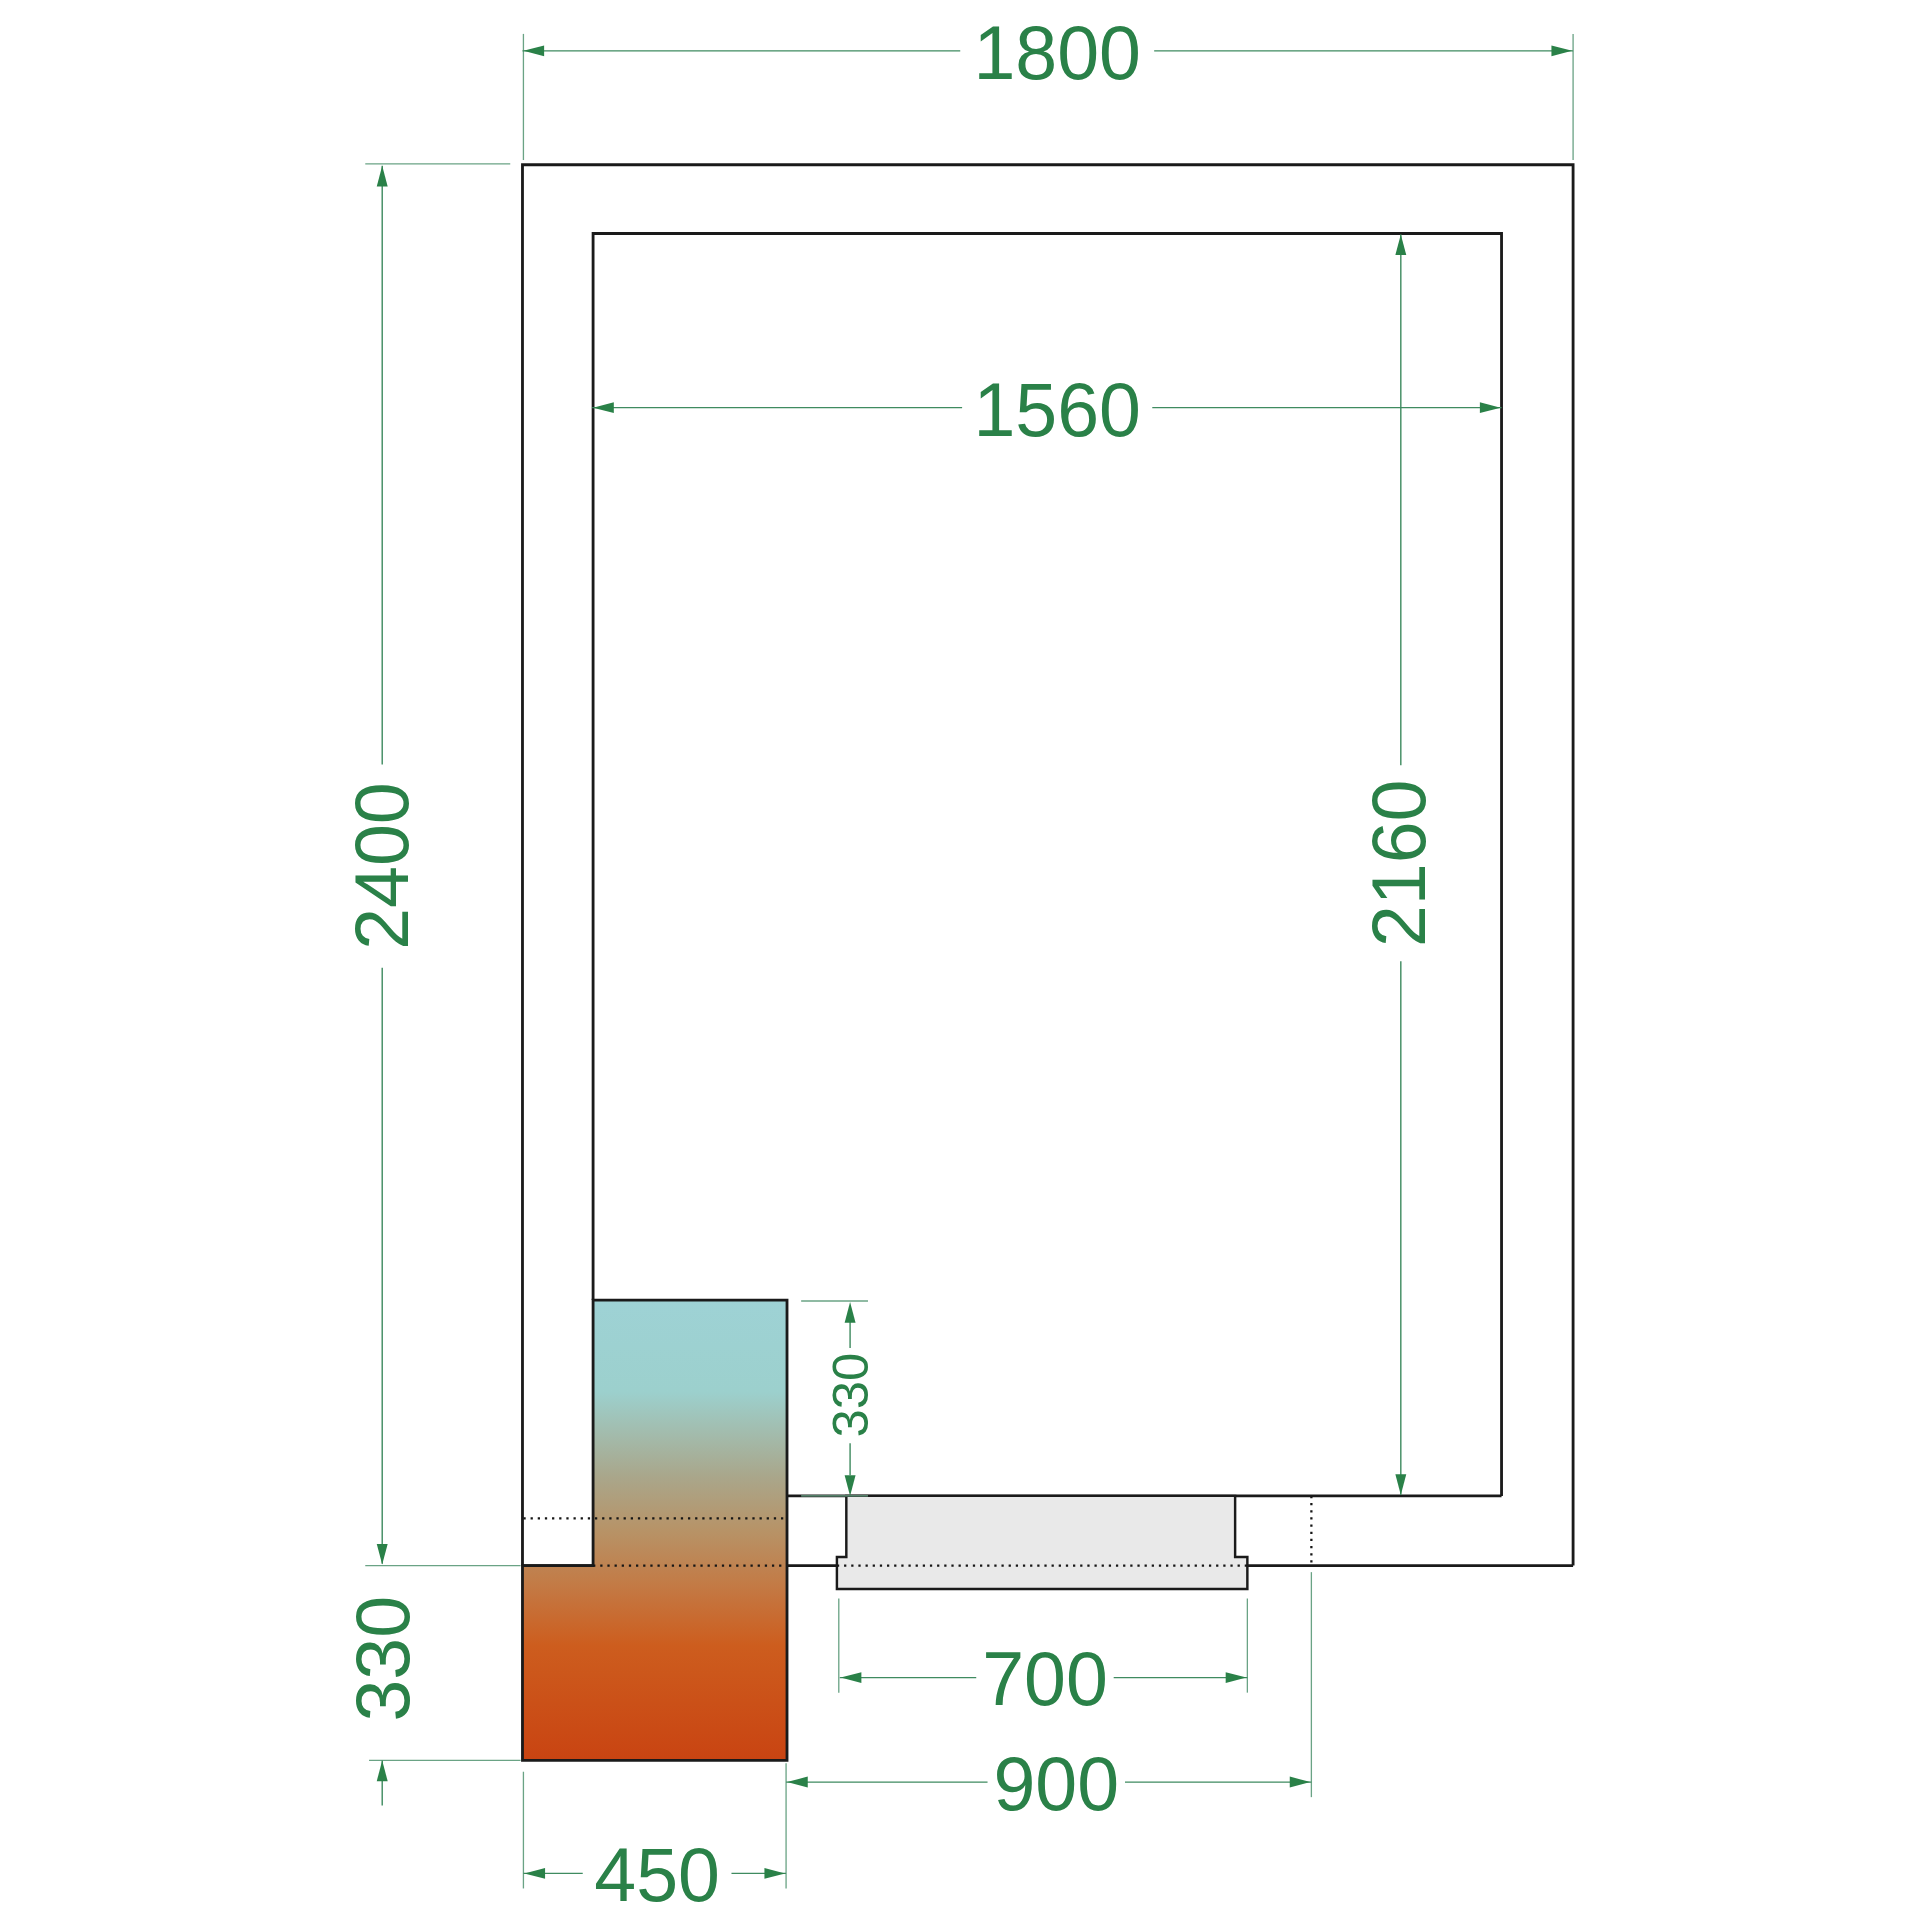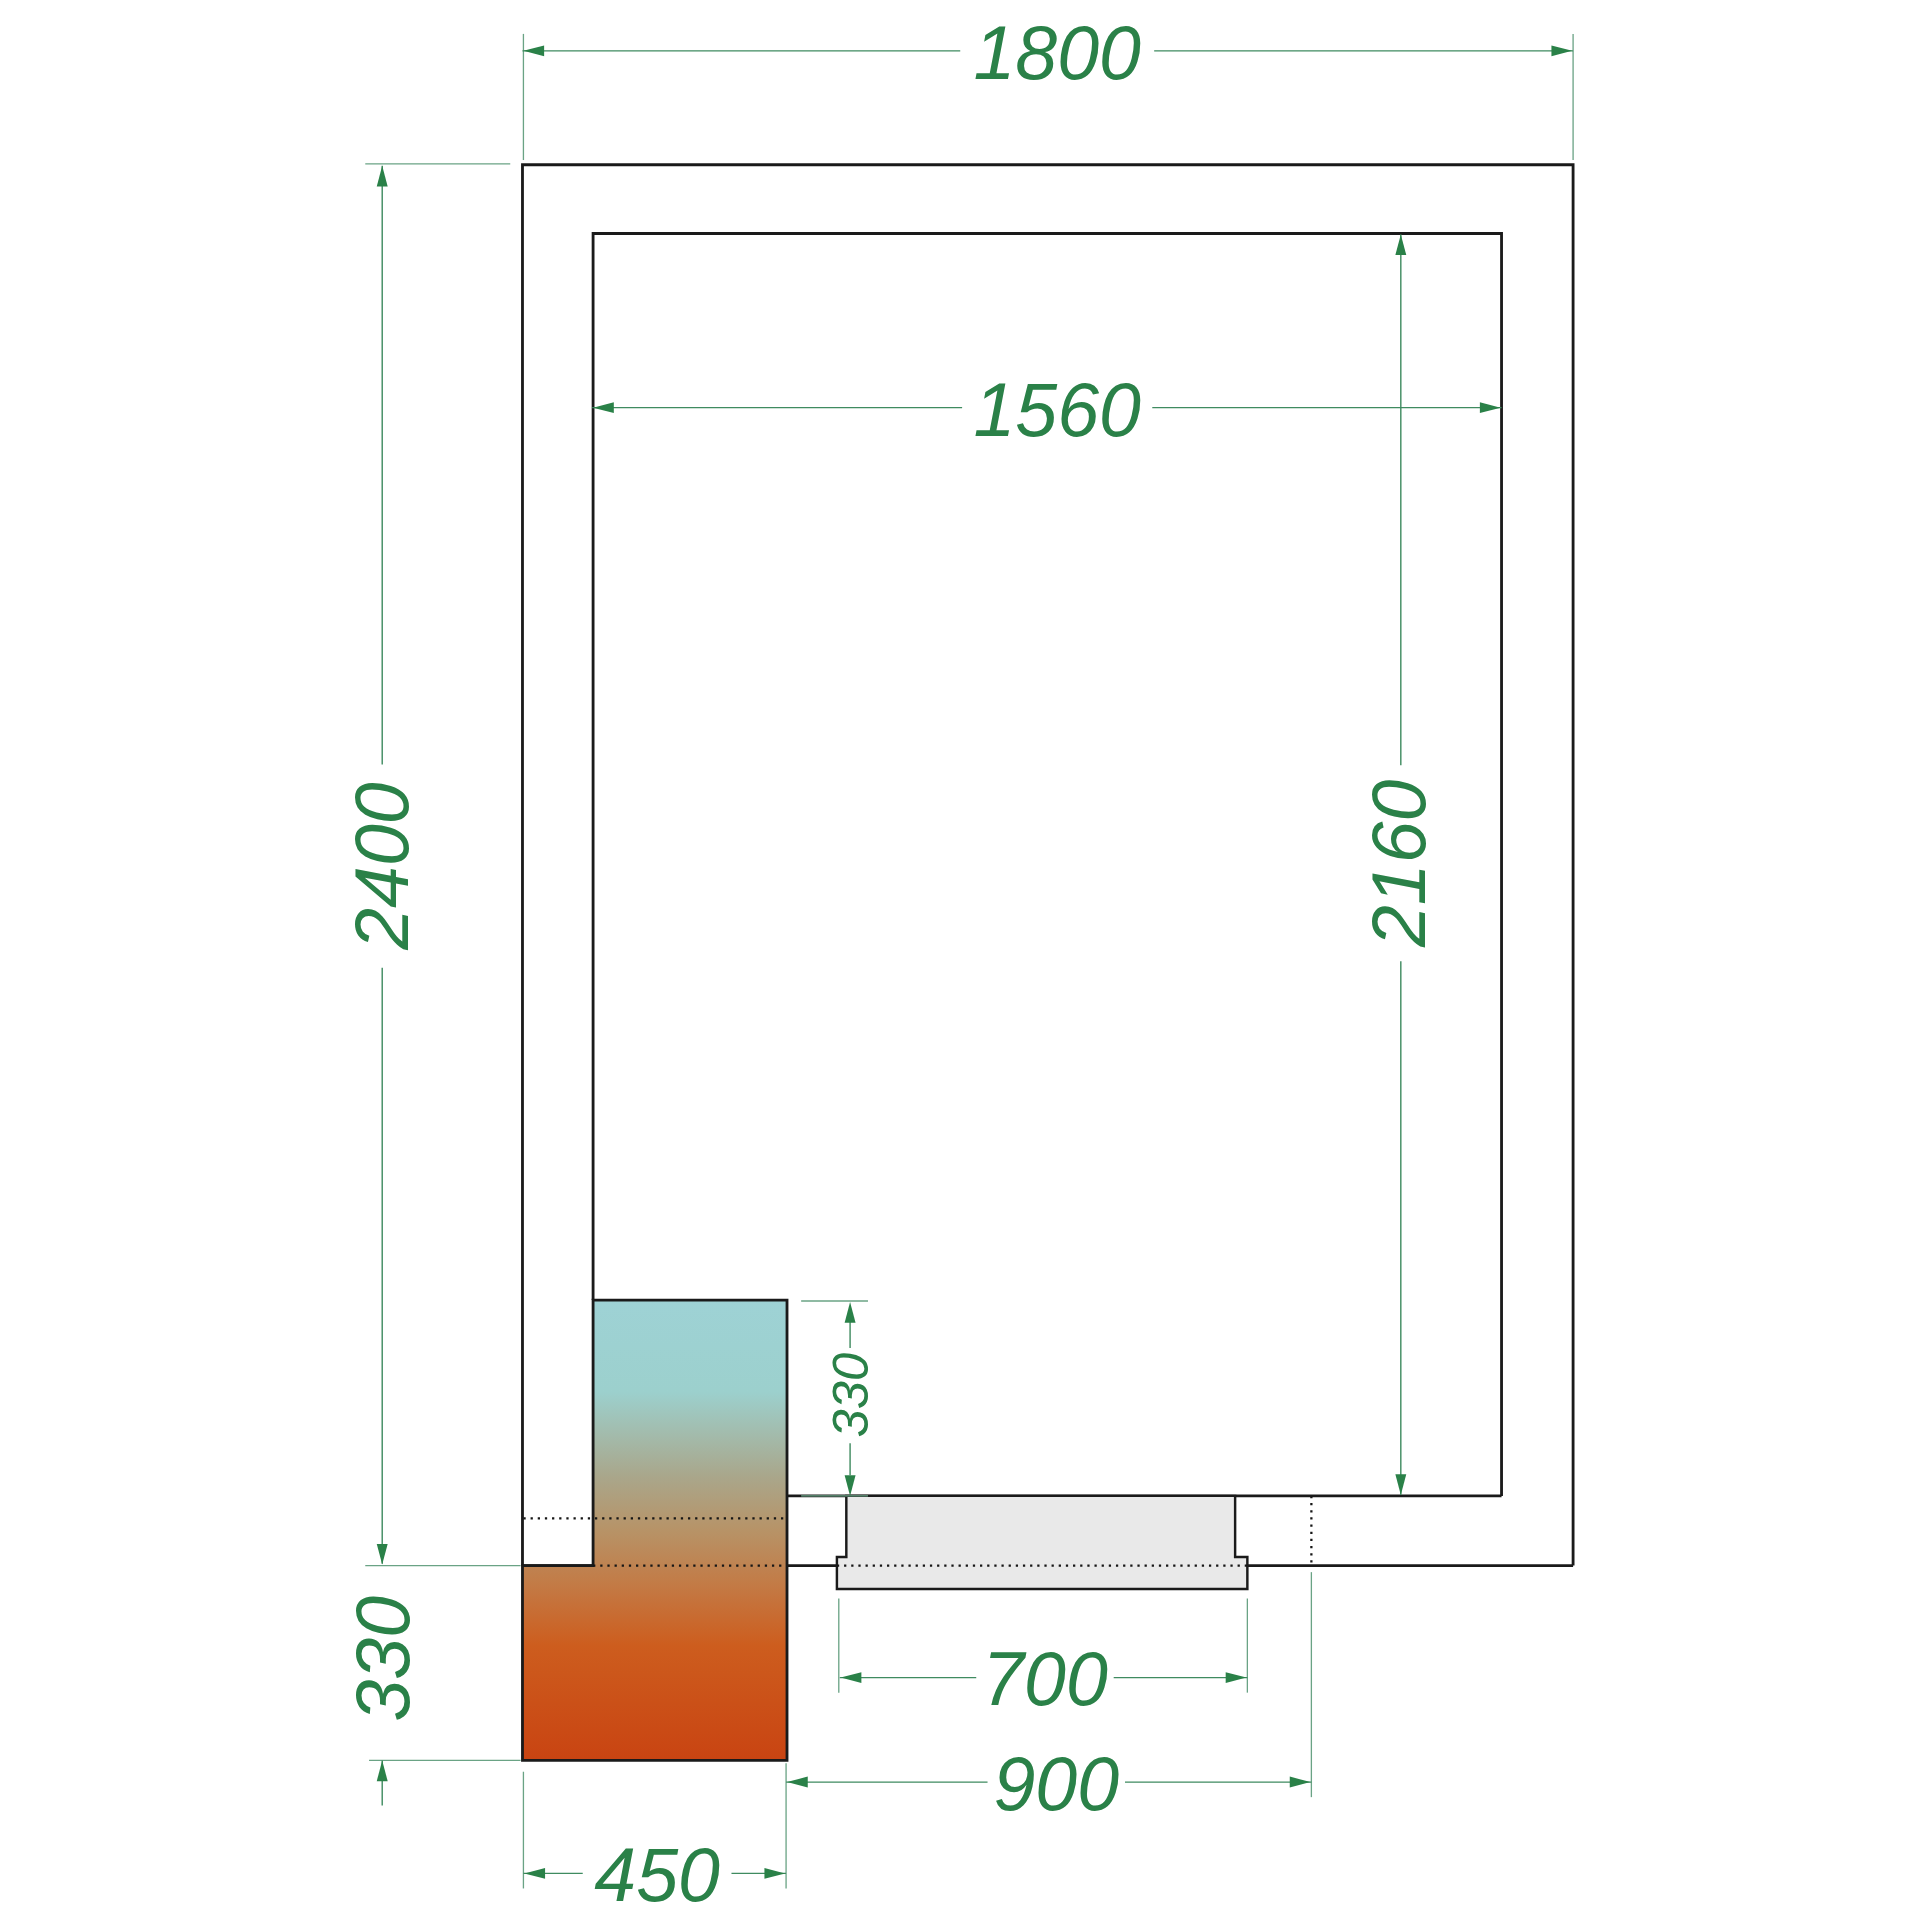--- a/index.html
+++ b/index.html
@@ -5,21 +5,20 @@
   html, body {
     margin: 0;
     padding: 0;
     background: #ffffff;
   }
   .stage {
     width: 1928px;
     height: 1928px;
     position: relative;
     background: #ffffff;
-    font-style: italic;
   }
   svg { display: block; }
   .wall   { stroke: #1a1a1a; stroke-width: 3;   fill: none; stroke-linecap: butt; }
   .leaf   { stroke: #1a1a1a; stroke-width: 2.6; }
   .unit   { stroke: #1a1a1a; stroke-width: 3; }
   .dot    { stroke: #161616; stroke-width: 2.4; stroke-dasharray: 2.4 5.2; fill: none; }
   .dim    { stroke: #3f8b60; stroke-width: 1.5; fill: none; }
   .ext    { stroke: #6aa385; stroke-width: 1.4; fill: none; }
   .arrow  { fill: #2a8148; stroke: none; }
   .dim-text {

